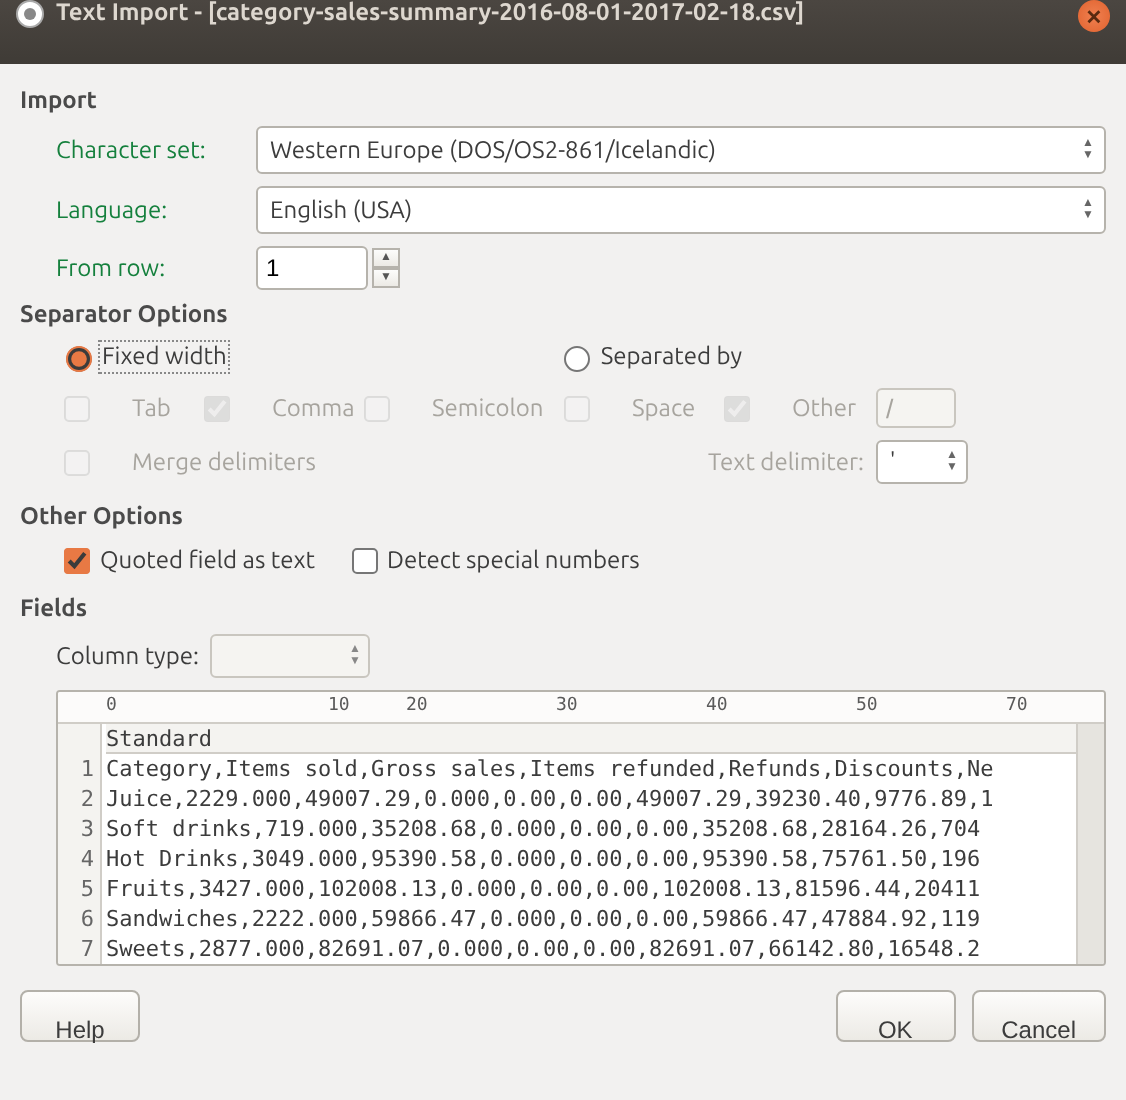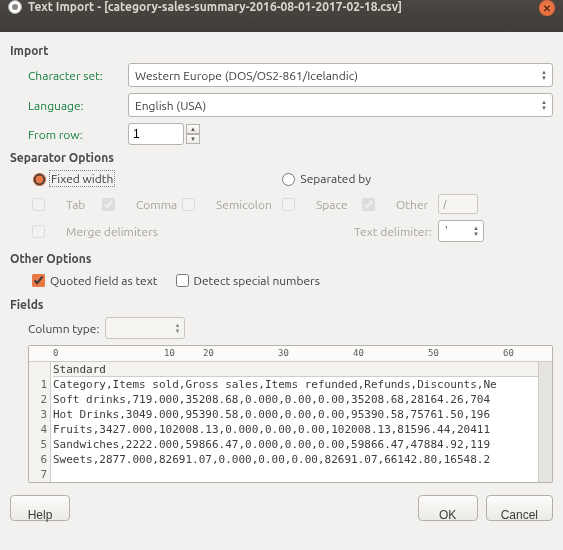--- a/index.html
+++ b/index.html
@@ -377,36 +377,37 @@
       </div>
     </div>
     <div class="preview">
       <div class="ruler" id="ruler">
           <span class="tick" style="left: 24px;">0</span>
           <span class="tick" style="left: 99px; margin-left: 36px;">10</span>
           <span class="tick" style="left: 174px;">20</span>
           <span class="tick" style="left: 249px;">30</span>
           <span class="tick" style="left: 324px;">40</span>
           <span class="tick" style="left: 399px;">50</span>
-          <span class="tick" style="left: 474px;">60</span>
+          <span class="tick" style="left: 474px;">70</span>
         </div>
       <div class="grid-body">
         <div class="rownums">
           <div>&nbsp;</div>
           <div>1</div>
             <div>2</div>
             <div>3</div>
             <div>4</div>
             <div>5</div>
             <div>6</div>
             <div>7</div>
         </div>
         <div class="datacol">
           <div class="colhead">Standard</div>
           <div>Category,Items sold,Gross sales,Items refunded,Refunds,Discounts,Ne</div>
+          <div>Juice,2229.000,49007.29,0.000,0.00,0.00,49007.29,39230.40,9776.89,1</div>
           <div>Soft drinks,719.000,35208.68,0.000,0.00,0.00,35208.68,28164.26,704</div>
           <div>Hot Drinks,3049.000,95390.58,0.000,0.00,0.00,95390.58,75761.50,196</div>
           <div>Fruits,3427.000,102008.13,0.000,0.00,0.00,102008.13,81596.44,20411</div>
           <div>Sandwiches,2222.000,59866.47,0.000,0.00,0.00,59866.47,47884.92,119</div>
           <div>Sweets,2877.000,82691.07,0.000,0.00,0.00,82691.07,66142.80,16548.2</div>
         </div>
         <div class="scroll-v"></div>
       </div>
     </div>
   </div>

